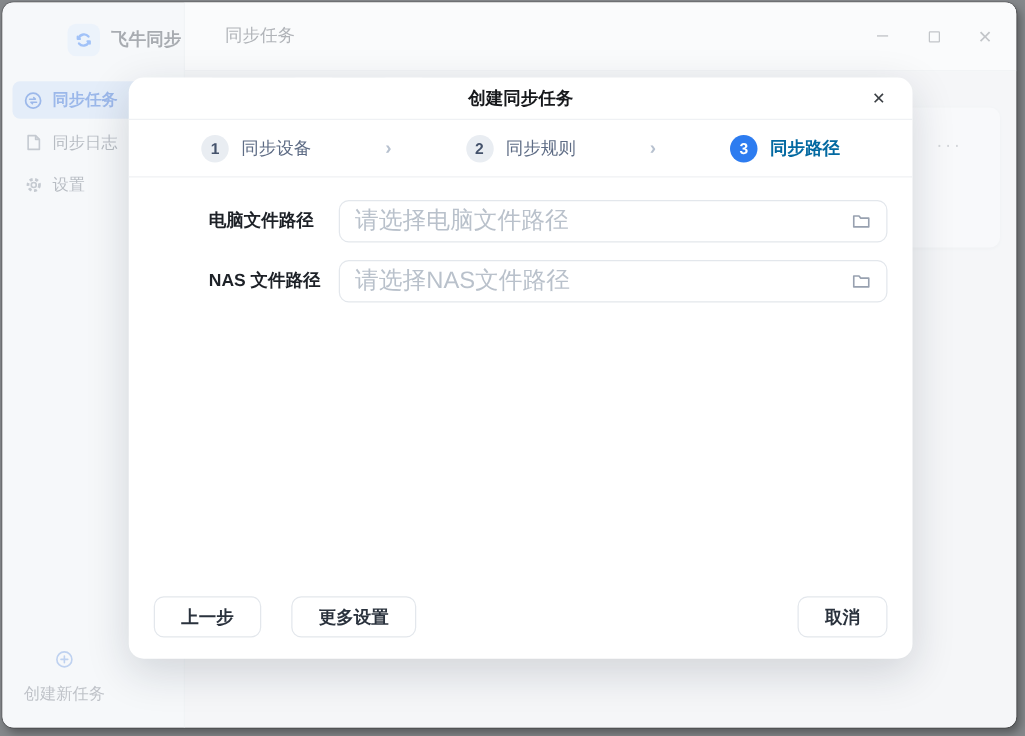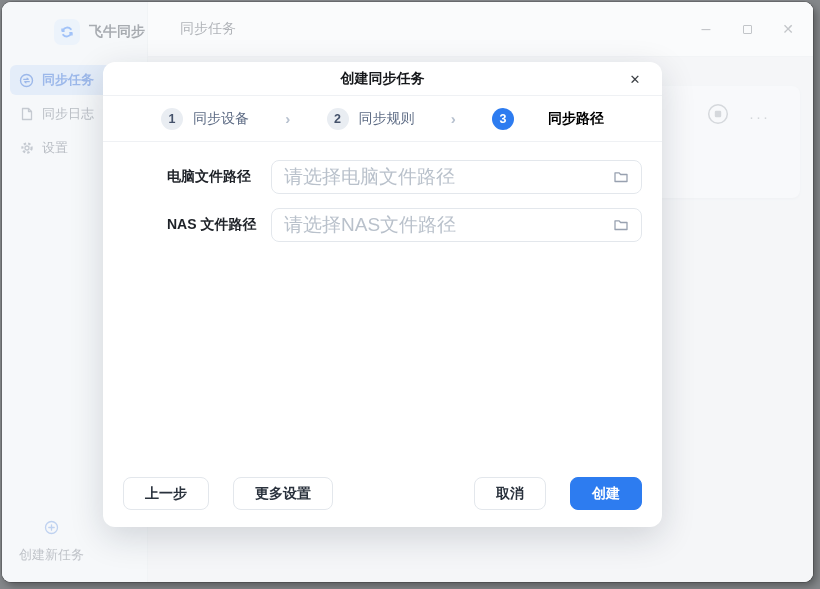--- a/index.html
+++ b/index.html
@@ -39,39 +39,39 @@
   .ghost { height:9px; border-radius:3px; background:#dadde1; opacity:.8; }
   .bg-card { position:absolute; right:13px; top:84px; left:420px; height:112px;
     background:#fafbfc; border-radius:8px; box-shadow:0 1px 3px rgba(30,40,60,0.05); }
   .bg-card-icons { position:absolute; top:17px; right:30px; display:flex;
     align-items:center; gap:20px; color:#a9adb4; }
   .dots { font-size:15px; letter-spacing:2px; color:#a9adb4; }
 
   .dim { position:absolute; inset:0; background:rgba(245,247,249,0.55); z-index:5; }
 
   
-  .modal { position:absolute; left:101px; top:60px; width:559px; height:465px;
+  .modal { position:absolute; left:101px; top:60px; width:627px; height:465px;
     background:#fff; border-radius:12px; z-index:10;
     box-shadow:0 10px 34px rgba(20,30,50,0.16); display:flex; flex-direction:column; }
   .modal-header { position:relative; height:34px; display:flex; align-items:center;
     justify-content:center; border-bottom:1px solid #eff1f4; flex-shrink:0; }
   .modal-title { font-size:14px; font-weight:700; color:#17191c; }
   .modal-close { position:absolute; right:16px; top:6px; width:22px; height:22px;
     display:flex; align-items:center; justify-content:center; font-size:13px;
     color:#3c4045; cursor:default; }
 
   .stepper { height:46px; display:flex; align-items:center; justify-content:space-between;
     padding:0 58px; border-bottom:1px solid #eff1f4; flex-shrink:0; }
   .step { display:flex; align-items:center; gap:10px; }
   .step-num { width:22px; height:22px; border-radius:50%; background:#e9edf2;
     color:#44526b; font-size:12.5px; font-weight:700; display:flex;
     align-items:center; justify-content:center; }
   .step-label { font-size:14px; font-weight:400; color:#5e6c85; }
   .step.active .step-num { background:#2d7cf0; color:#fff; }
-  .step.active .step-label { color:#000000; font-weight:700;margin-left:24px; }
+  .step.active .step-label { color:#0369a1; font-weight:700; }
   .step-sep { color:#b7c1cf; font-size:15px; font-weight:700; }
 
   .modal-body { flex:1; padding:18px 20px 0 20px;margin-left:44px; }
   .form-row { display:flex; align-items:center; margin-bottom:14px; }
   .form-label { width:104px; font-size:14px; font-weight:700; color:#1d2127;
     flex-shrink:0; }
   .input-wrap { flex:1; height:34px; border:1px solid #e3e7ec; border-radius:8px;
     display:flex; align-items:center; padding:0 10px 0 12px; background:#fff; }
   .input-wrap input { flex:1; border:none; outline:none; font-size:19px;
     color:#333; background:transparent;
@@ -225,16 +225,15 @@
           </span>
         </div>
       </div>
     </div>
 
     <div class="modal-footer">
       <button class="btn">上一步</button>
       <button class="btn">更多设置</button>
       <span class="spacer"></span>
       <button class="btn">取消</button>
-      <button class="btn btn-primary">创建</button>
     </div>
   </div>
 </div>
 
 </body></html>

